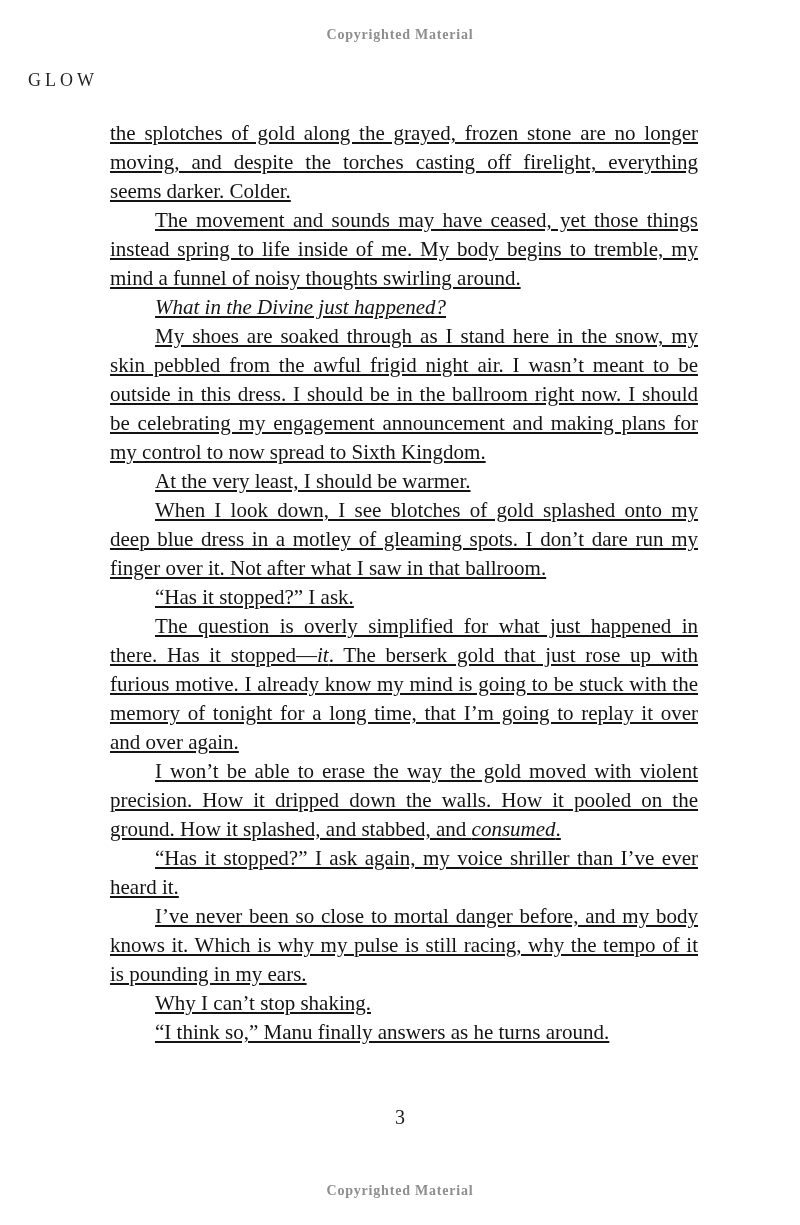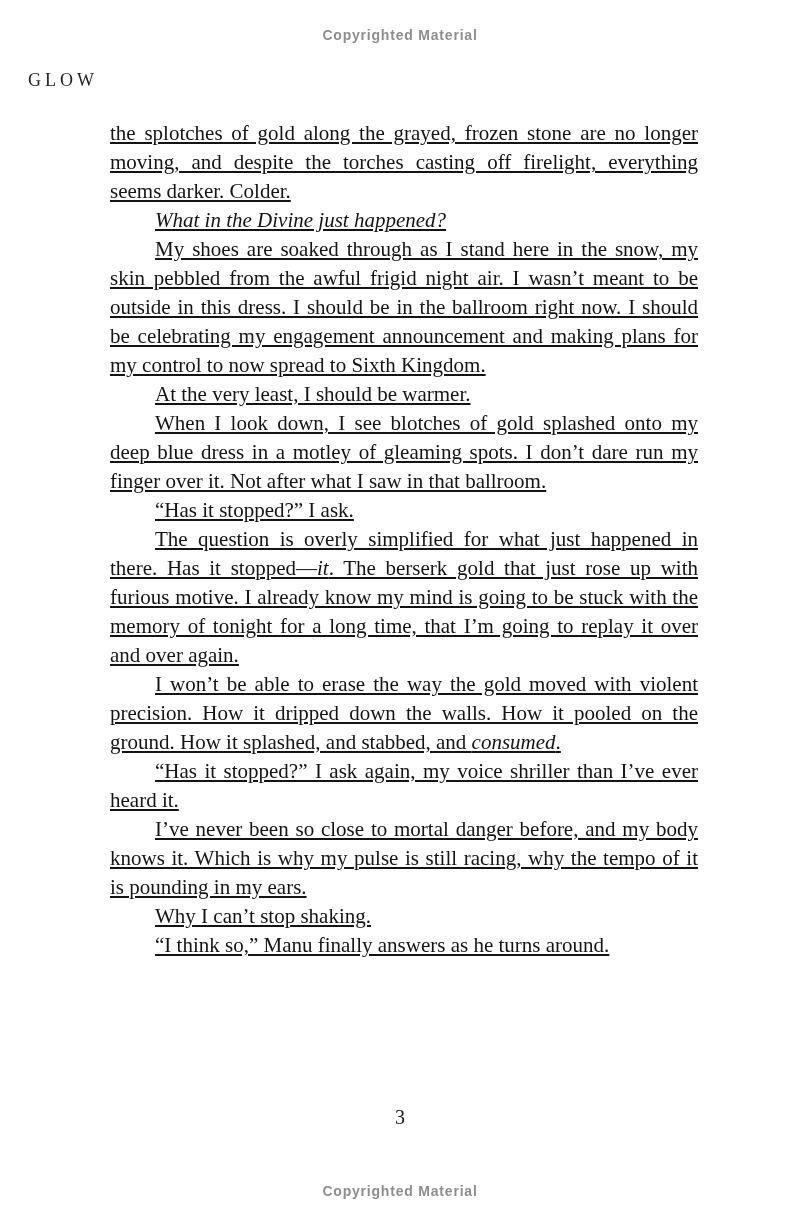--- a/index.html
+++ b/index.html
@@ -13,21 +13,21 @@
     height: 1225px;
     background: #ffffff;
     overflow: hidden;
     font-family: "Liberation Serif", serif;
   }
   .watermark {
     position: absolute;
     left: 0;
     width: 100%;
     text-align: center;
-    font-family: Liberation Sans, sans-serif;
+    font-family: Liberation Serif, serif;
     font-weight: bold;
     font-size: 14px;
     letter-spacing: 0.8px;
     color: #8e8e8e;
   }
   .watermark.top { top: 27px; }
   .watermark.bottom { top: 1183px; }
   .book-title {
     position: absolute;
     top: 70px;
@@ -77,20 +77,21 @@
 </head>
 <body>
 
 <div class="page">
   <div class="watermark top">Copyrighted Material</div>
 
   <div class="book-title">GLOW</div>
 
   <div class="body-text" id="body-text">
       <p class="para"><span>the splotches of gold along the grayed, frozen stone are no longer moving, and despite the torches casting off firelight, everything seems darker. Colder.</span></p>
+      <p class="para indent"><span>The movement and sounds may have ceased, yet those things instead spring to life inside of me. My body begins to tremble, my mind a funnel of noisy thoughts swirling around.</span></p>
       <p class="para indent"><span class="italic">What in the Divine just happened?</span></p>
       <p class="para indent"><span>My shoes are soaked through as I stand here in the snow, my skin pebbled from the awful frigid night air. I wasn’t meant to be outside in this dress. I should be in the ballroom right now. I should be celebrating my engagement announcement and making plans for my control to now spread to Sixth Kingdom.</span></p>
       <p class="para indent"><span>At the very least, I should be warmer.</span></p>
       <p class="para indent"><span>When I look down, I see blotches of gold splashed onto my deep blue dress in a motley of gleaming spots. I don’t dare run my finger over it. Not after what I saw in that ballroom.</span></p>
       <p class="para indent"><span>“Has it stopped?” I ask.</span></p>
       <p class="para indent"><span>The question is overly simplified for what just happened in there. Has it stopped—</span><span class="italic">it</span><span>. The berserk gold that just rose up with furious motive. I already know my mind is going to be stuck with the memory of tonight for a long time, that I’m going to replay it over and over again.</span></p>
       <p class="para indent"><span>I won’t be able to erase the way the gold moved with violent precision. How it dripped down the walls. How it pooled on the ground. How it splashed, and stabbed, and </span><span class="italic">consumed</span><span>.</span></p>
       <p class="para indent"><span>“Has it stopped?” I ask again, my voice shriller than I’ve ever heard it.</span></p>
       <p class="para indent"><span>I’ve never been so close to mortal danger before, and my body knows it. Which is why my pulse is still racing, why the tempo of it is pounding in my ears.</span></p>
       <p class="para indent"><span>Why I can’t stop shaking.</span></p>

